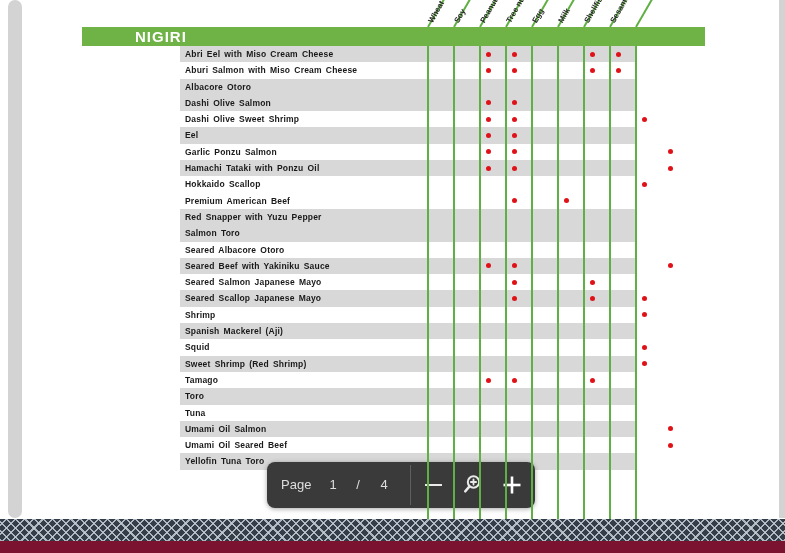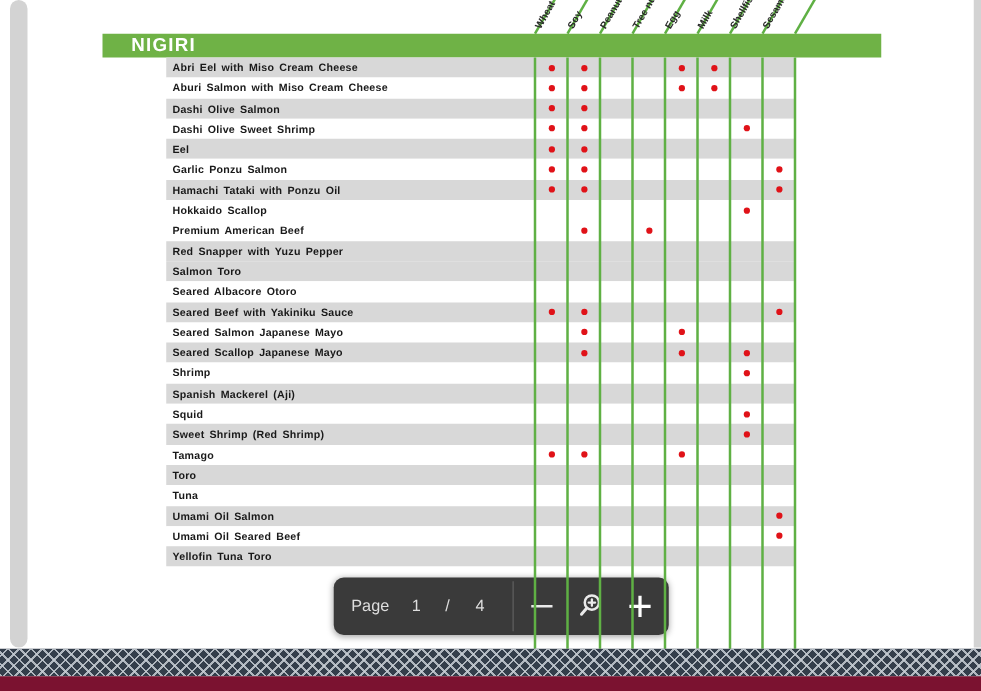--- a/index.html
+++ b/index.html
@@ -12,30 +12,30 @@
 
   .scrollbar-left{position:absolute;left:8px;top:0;width:14px;height:518px;
     background:var(--scroll-gray);border-radius:7px;z-index:2;}
   .scrollbar-right{position:absolute;left:779px;top:0;width:6px;height:518px;
     background:var(--scroll-gray);z-index:2;}
 
   .page{position:absolute;inset:0;z-index:5;}
 
   .band{position:absolute;left:82px;top:27px;width:623px;height:19px;
     background:var(--green);z-index:5;display:flex;align-items:center;}
-  .band span{color:#fff;font-weight:bold;font-size:15px;letter-spacing:1px;padding-left:23px;line-height:19px;}
+  .band span{color:#fff;font-weight:bold;font-size:15px;letter-spacing:1px;padding-left:53px;line-height:19px;}
 
   .diag-line{position:absolute;width:2px;height:34px;background:var(--line-green);
     transform:rotate(30deg);transform-origin:50% 100%;z-index:4;}
   .hdr-label{position:absolute;height:10px;line-height:10px;white-space:nowrap;
     font-size:8px;font-weight:bold;color:#2a2a2a;
     transform:rotate(-60deg);transform-origin:0 100%;z-index:4;}
 
   .rows{position:absolute;left:133px;top:46px;width:503px;z-index:5;}
-  .row{position:relative;height:16.31px;}
+  .row{position:relative;height:16.31px;margin-left:47px;}
   .row.odd{background:var(--row-gray);}
   .row.even{background:#fff;}
   .row .name{position:absolute;left:5px;top:0;line-height:16.31px;
     font-size:8.5px;font-weight:bold;color:#191919;letter-spacing:.2px;word-spacing:1.5px;white-space:nowrap;}
   .dot{position:absolute;top:5.6px;width:5px;height:5px;border-radius:50%;background:var(--dot-red);}
 
   .grid-line{position:absolute;top:46px;height:473px;width:2px;background:var(--line-green);
     z-index:30;pointer-events:none;}
 
   .pager{position:absolute;left:267px;top:462px;width:268px;height:46px;
@@ -103,20 +103,23 @@
           <span class="dot" style="left: 435.5px;"></span>
         </div>
         <div class="row even">
           <span class="name">Aburi Salmon with Miso Cream Cheese</span>
           <span class="dot" style="left: 305.5px;"></span>
           <span class="dot" style="left: 331.5px;"></span>
           <span class="dot" style="left: 409.5px;"></span>
           <span class="dot" style="left: 435.5px;"></span>
         </div>
         <div class="row odd">
+          <span class="name">Albacore Otoro</span>
+        </div>
+        <div class="row odd">
           <span class="name">Dashi Olive Salmon</span>
           <span class="dot" style="left: 305.5px;"></span>
           <span class="dot" style="left: 331.5px;"></span>
         </div>
         <div class="row even">
           <span class="name">Dashi Olive Sweet Shrimp</span>
           <span class="dot" style="left: 305.5px;"></span>
           <span class="dot" style="left: 331.5px;"></span>
           <span class="dot" style="left: 461.5px;"></span>
         </div>

